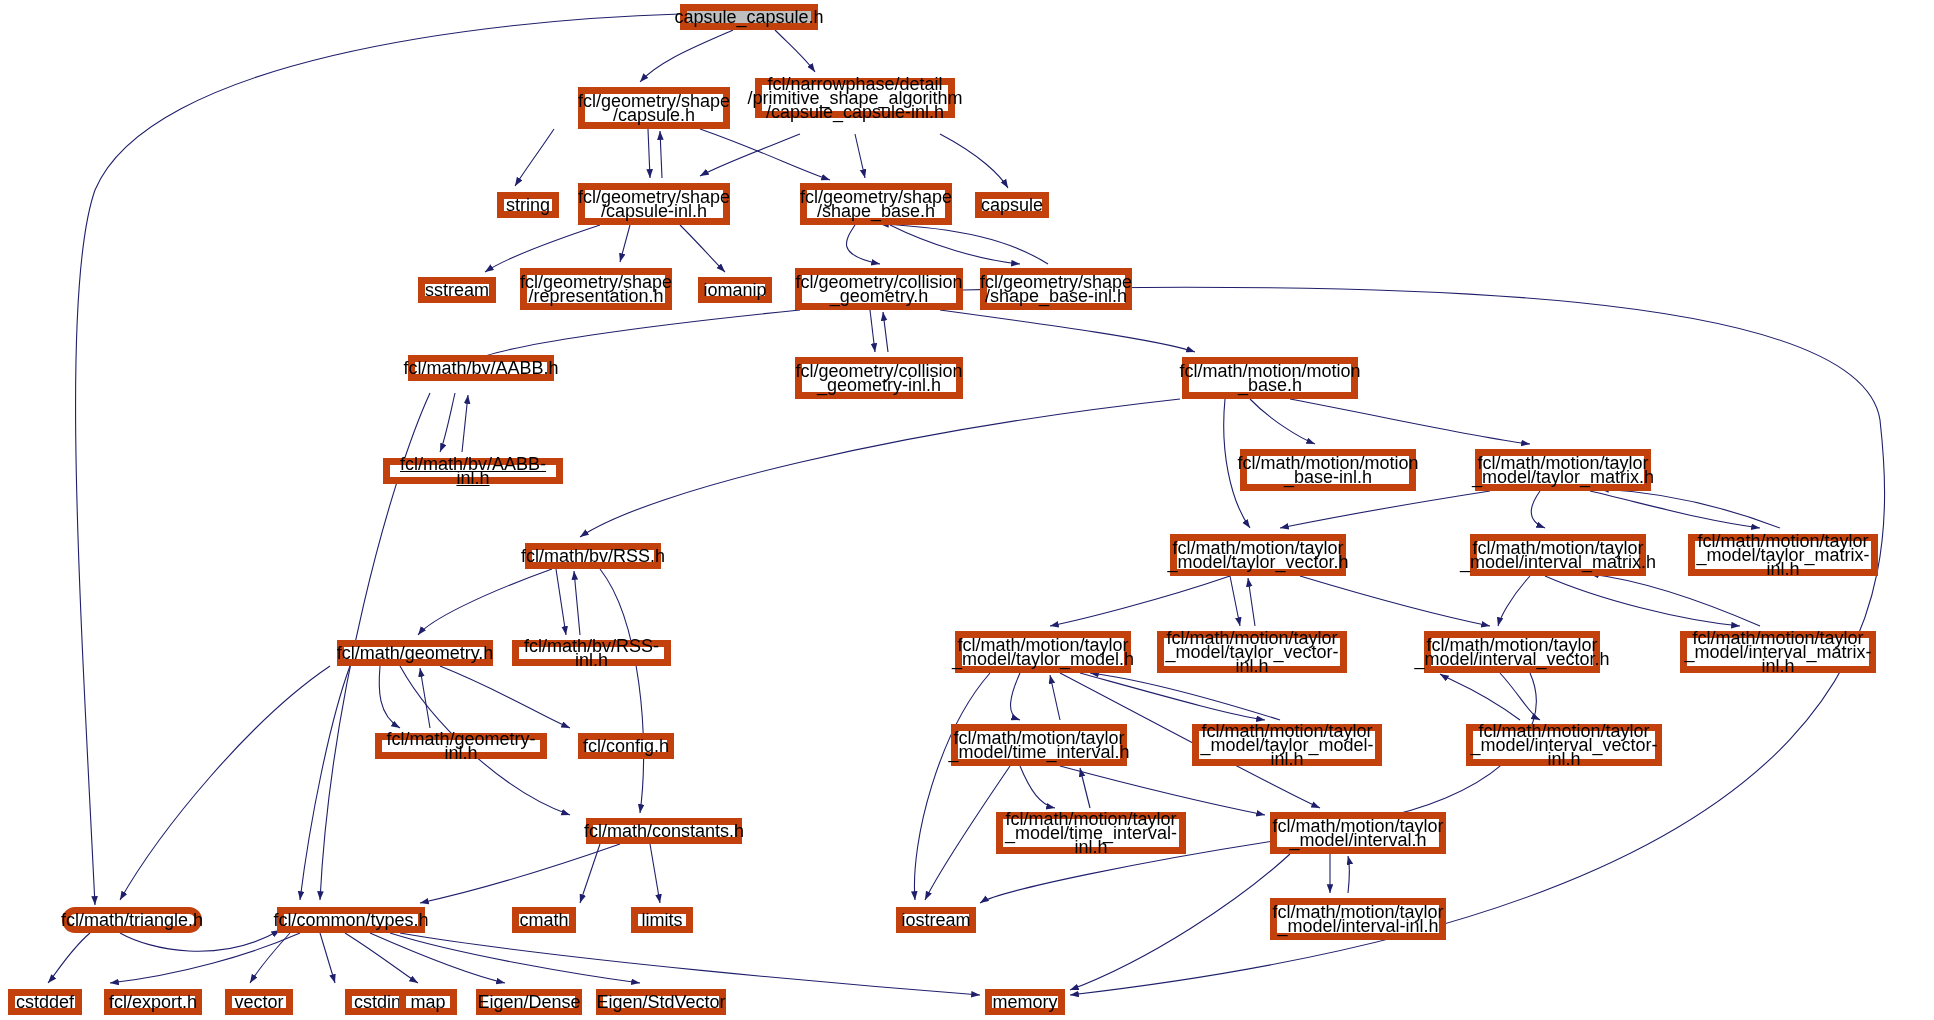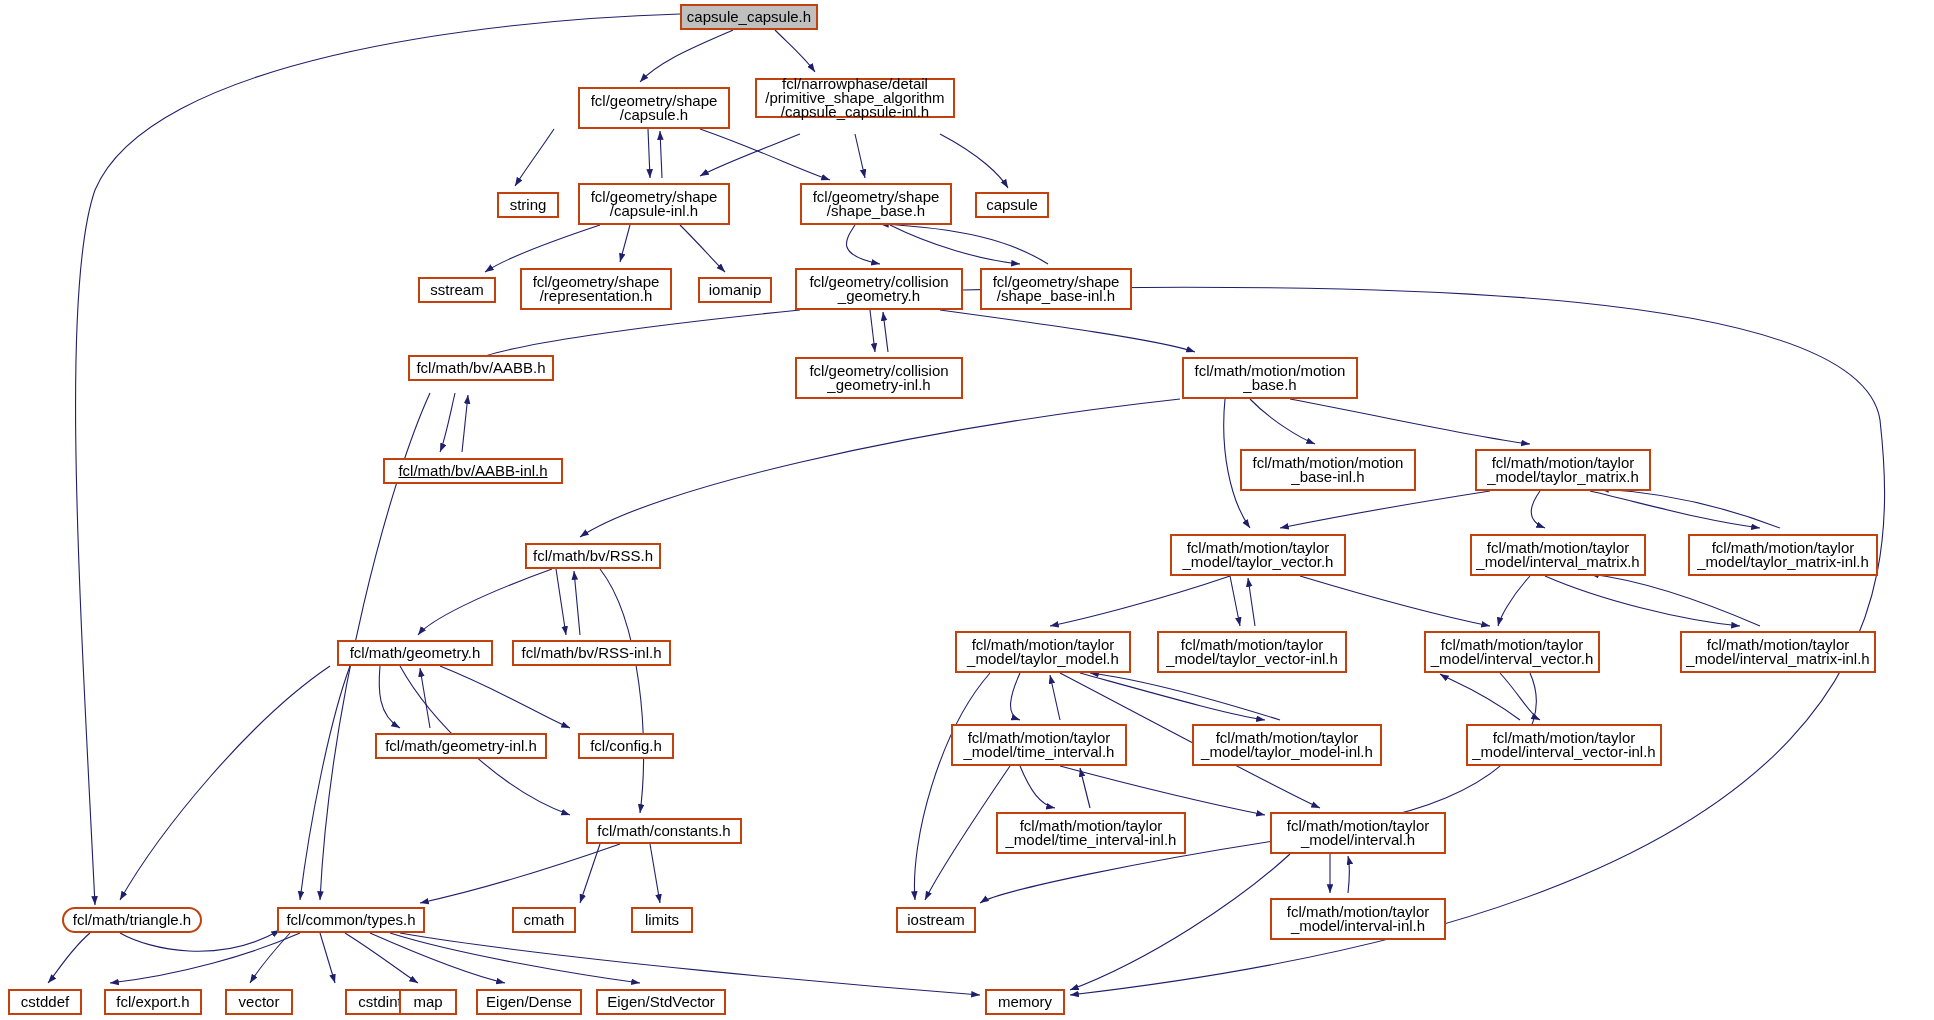--- a/index.html
+++ b/index.html
@@ -22,24 +22,24 @@
     position: absolute;
     left: 0;
     top: 0;
     width: 1934px;
     height: 1020px;
     pointer-events: none;
   }
   .node {
     position: absolute;
     box-sizing: border-box;
-    border: 2px solid #c2410c;
+    border: 7px solid #c2410c;
     background: #ffffff;
     color: #000000;
-    font-size: 15px;
+    font-size: 18px;
     line-height: 14px;
     text-align: center;
     display: flex;
     align-items: center;
     justify-content: center;
     white-space: pre-line;
     padding: 0 2px;
     z-index: 2;
   }
   .node.root {

